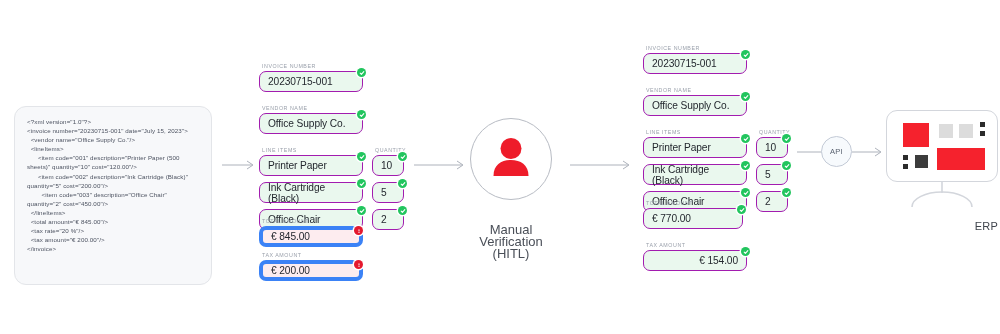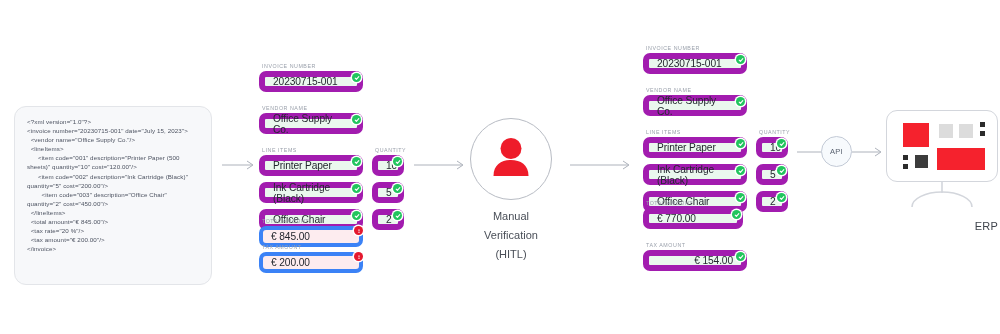--- a/index.html
+++ b/index.html
@@ -51,21 +51,21 @@
     position:relative;
     box-sizing:border-box;
     border-radius:7px;
     height:21px;
     display:flex;align-items:center;
     padding:0 8px;
     font-size:10.2px;
     color:#24282f;
     letter-spacing:-.1px;
   }
-  .field.ok{ background:#eaf8ee; border:6px solid #a21caf; }
+  .field.ok{ background:#eaf8ee; border:1px solid #a21caf; }
   .field.err{ background:#fdecef; border:4px solid #3b82f6; }
 
   .badge{
     position:absolute; right:-4px; top:-4px;
     width:9px;height:9px;border-radius:50%;
     display:flex;align-items:center;justify-content:center;
     font-size:6px;line-height:1;color:#fff;font-weight:bold;
     box-shadow:0 0 0 1.5px #ffffff;
   }
   .badge.ok{ background:#22c55e; }
@@ -77,22 +77,22 @@
   
   .hitl{position:absolute; left:470px; top:118px; width:82px; text-align:center;}
   .hitl-circle{
     width:82px;height:82px;border-radius:50%;
     border:1.6px solid #b8bcc4;
     box-sizing:border-box;
     display:flex;align-items:center;justify-content:center;
     background:#fff;
   }
   .hitl-label{
-    margin-top:7px;
-    font-size:11px;line-height:19px;
+    margin-top:24px;
+    font-size:13px;line-height:12px;
     color:#4a4f58;
     white-space:pre-line;
   }
 
   
   .api-badge{
     position:absolute; left:821px; top:136px;
     width:31px;height:31px;border-radius:50%;
     border:1px solid #c3cad6;
     background:#f7fafd;
@@ -232,21 +232,21 @@
         <span>€ 845.00</span>
         <span class="badge err">
           <svg width="6" height="6" viewBox="0 0 10 10">
               <rect x="4.2" y="1.9" width="1.6" height="4" rx=".8" fill="#fff"></rect>
               <circle cx="5" cy="7.4" r=".95" fill="#fff"></circle>
             </svg>
         </span>
       </div>
     </div>
 
-    <div class="group" style="left:259px;top:244px;width:104px;">
+    <div class="group" style="left:259px;top:252px;width:104px;">
       <div class="field-label">TAX AMOUNT</div>
       <div class="field err" style="width:104px;">
         <span>€ 200.00</span>
         <span class="badge err">
           <svg width="6" height="6" viewBox="0 0 10 10">
               <rect x="4.2" y="1.9" width="1.6" height="4" rx=".8" fill="#fff"></rect>
               <circle cx="5" cy="7.4" r=".95" fill="#fff"></circle>
             </svg>
         </span>
       </div>

